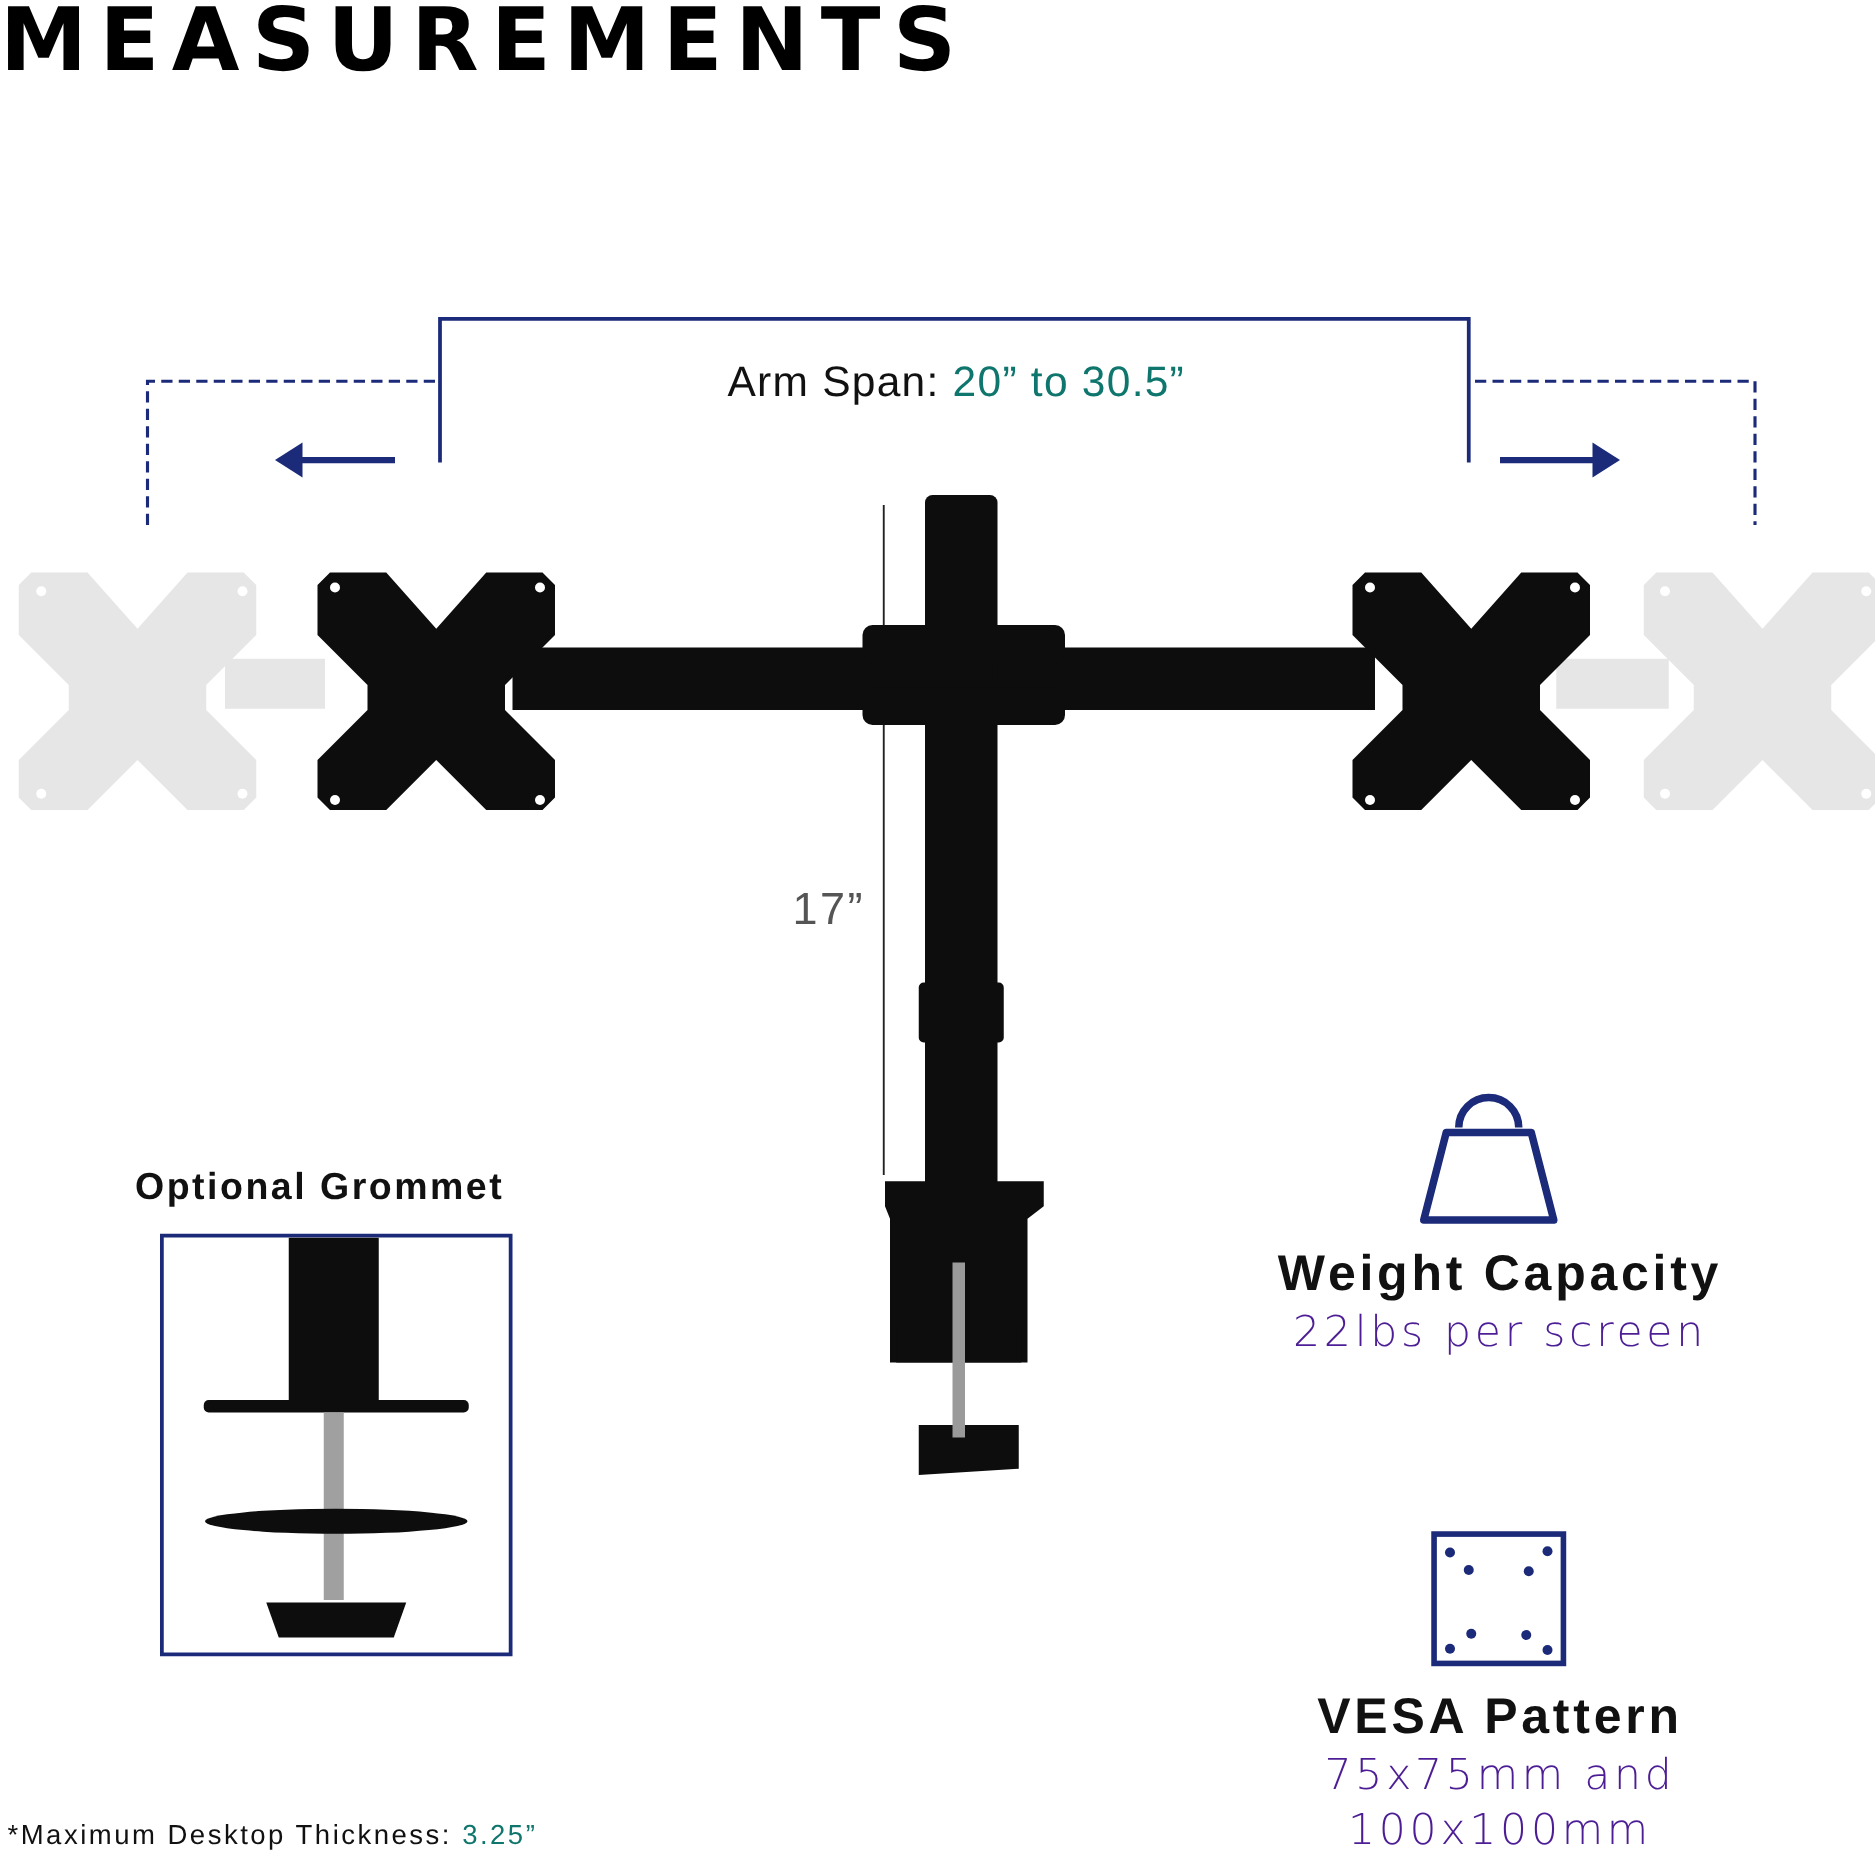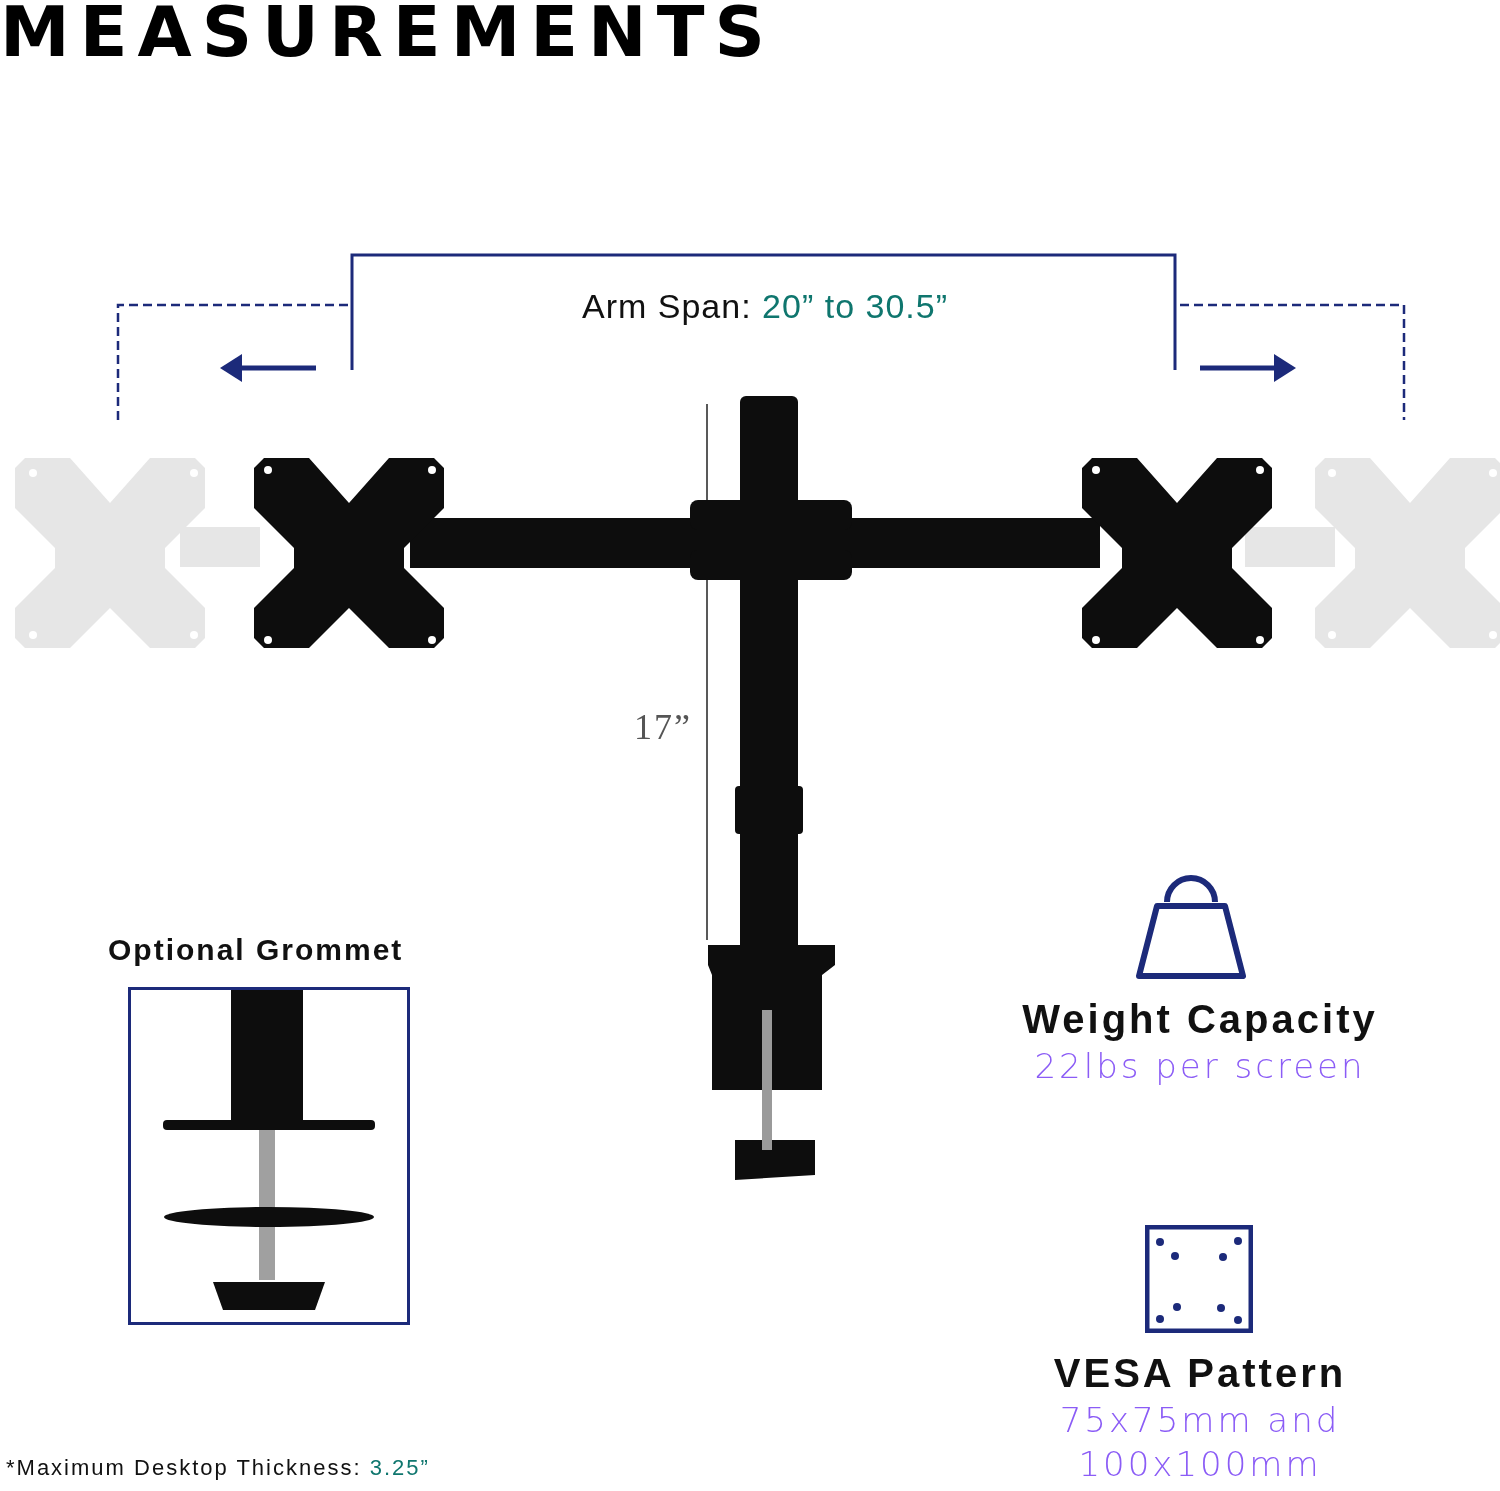--- a/index.html
+++ b/index.html
@@ -2,25 +2,25 @@
 <html><head>
   <meta charset="utf-8">
   <style>
     html, body { margin: 0; padding: 0; background: #ffffff; }
     body { width: 1500px; height: 1491px; position: relative; overflow: hidden; font-family: "Liberation Sans", "DejaVu Sans", sans-serif; color: #111; }
     .abs { position: absolute; }
     .title { left: 0; top: -8px; font-family: "DejaVu Sans", sans-serif; font-weight: 700; font-size: 70px; letter-spacing: 10px; color: #000; line-height: 80px; }
     .span-label { left: 0; width: 1530px; top: 284px; text-align: center; font-size: 34px; letter-spacing: 1px; line-height: 44px; }
     .bold { font-weight: 400; }
     .light { font-weight: 400; color: #0f766e; }
-    .h17 { left: 634px; top: 706px; font-size: 36px; color: #555; font-family: Liberation Serif, serif; font-weight: 300; letter-spacing: 2px; }
+    .h17 { left: 634px; top: 706px; font-size: 36px; color: #555; font-family: Liberation Sans, sans-serif; font-weight: 300; letter-spacing: 2px; }
     .grommet-title { left: 108px; top: 933px; font-size: 30px; font-weight: 700; letter-spacing: 2px; }
     .grommet-box { left: 128px; top: 987px; width: 282px; height: 338px; border: 3px solid #1c2a7a; box-sizing: border-box; }
     .feature-title { font-size: 40px; font-weight: 700; letter-spacing: 3px; text-align: center; line-height: 44px; }
-    .feature-sub { font-size: 34px; font-weight: 400; color: #8b5cf6; letter-spacing: 3px; text-align: center; line-height: 44px; font-family: "DejaVu Sans", sans-serif; font-weight: 200; }
+    .feature-sub { font-size: 34px; font-weight: 400; color: #4c1d95; letter-spacing: 3px; text-align: center; line-height: 44px; font-family: "DejaVu Sans", sans-serif; font-weight: 200; }
     .footnote { left: 6px; top: 1446px; font-size: 22px; letter-spacing: 2px; line-height: 44px; }
   </style>
 </head>
 <body>
 
 <div class="abs title">MEASUREMENTS</div>
 
 <svg class="abs" style="left:0;top:0" width="1500" height="1491">
 
   <polyline points="352,370 352,255 1175,255 1175,370" fill="none" stroke="#1c2a7a" stroke-width="3"></polyline>

